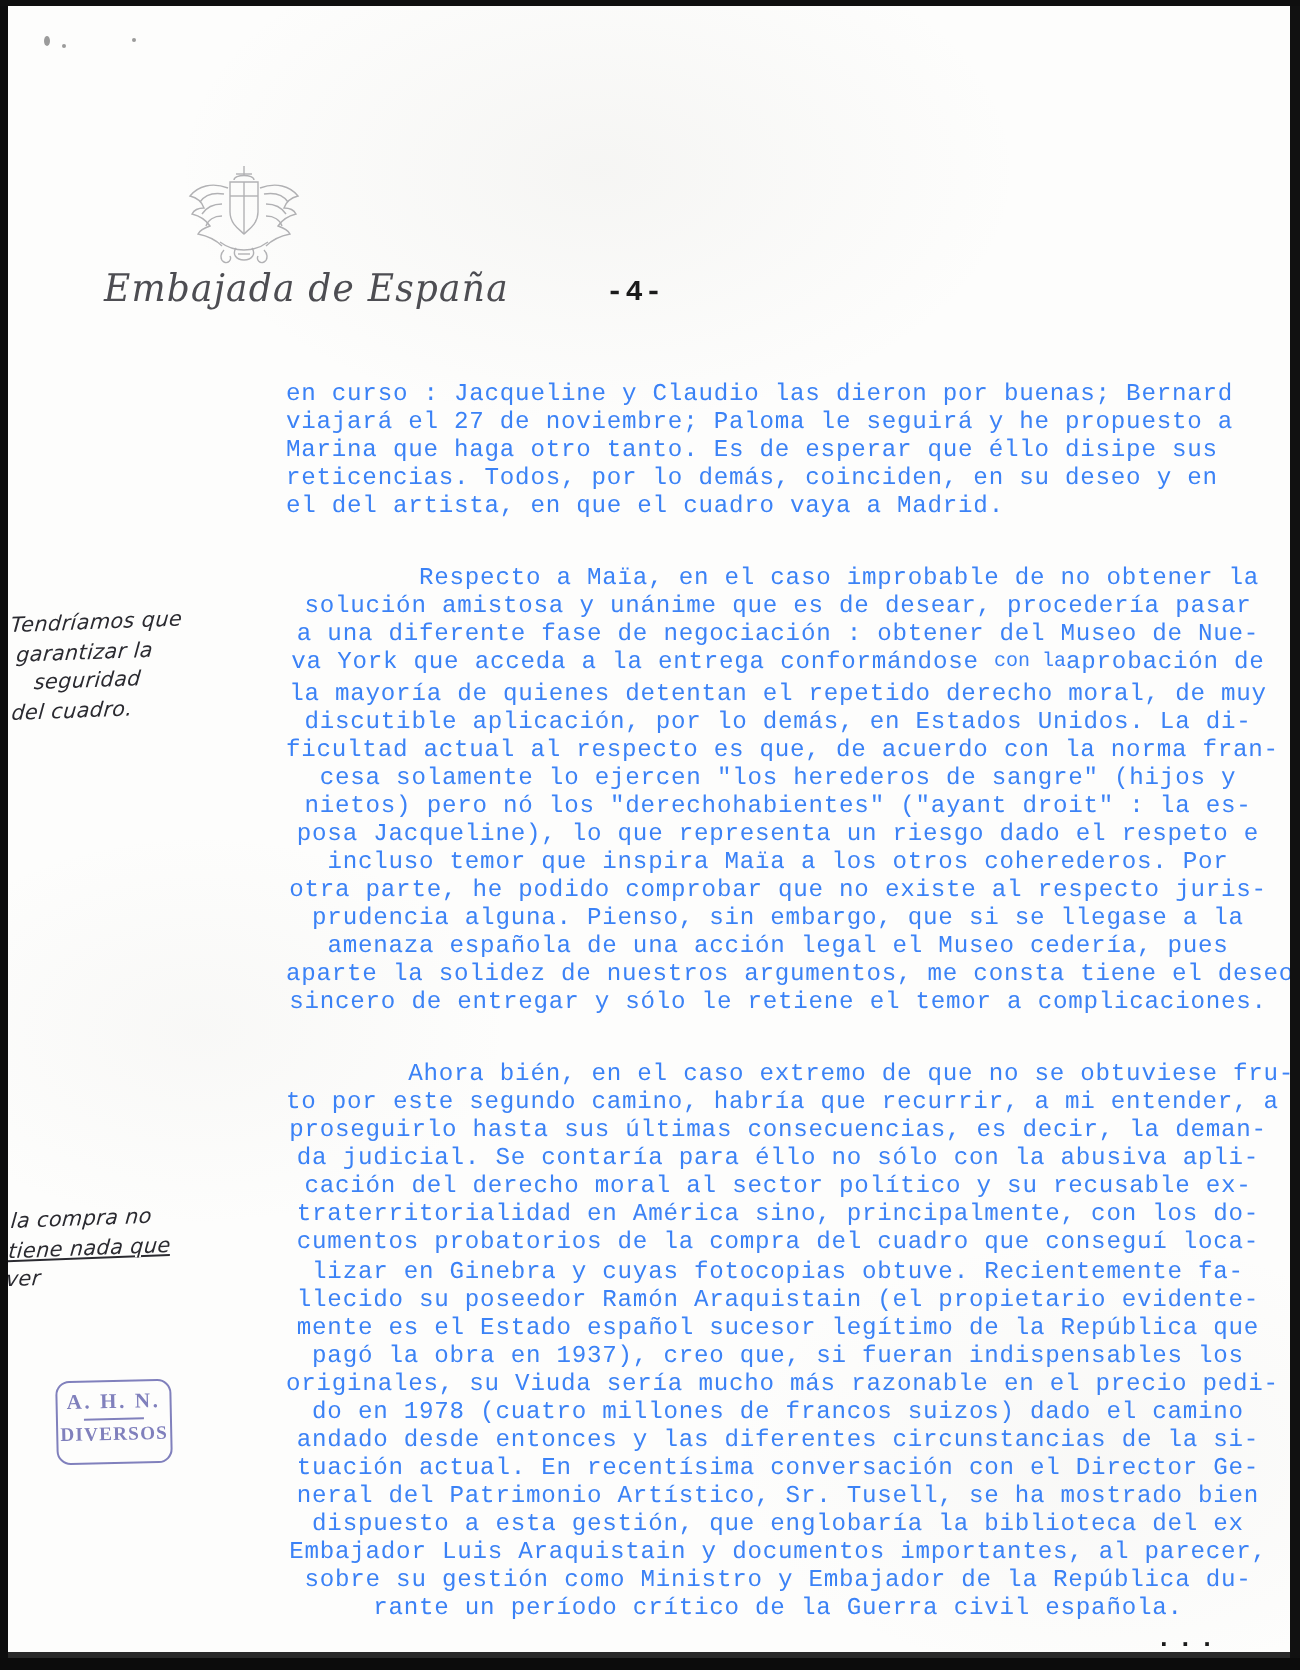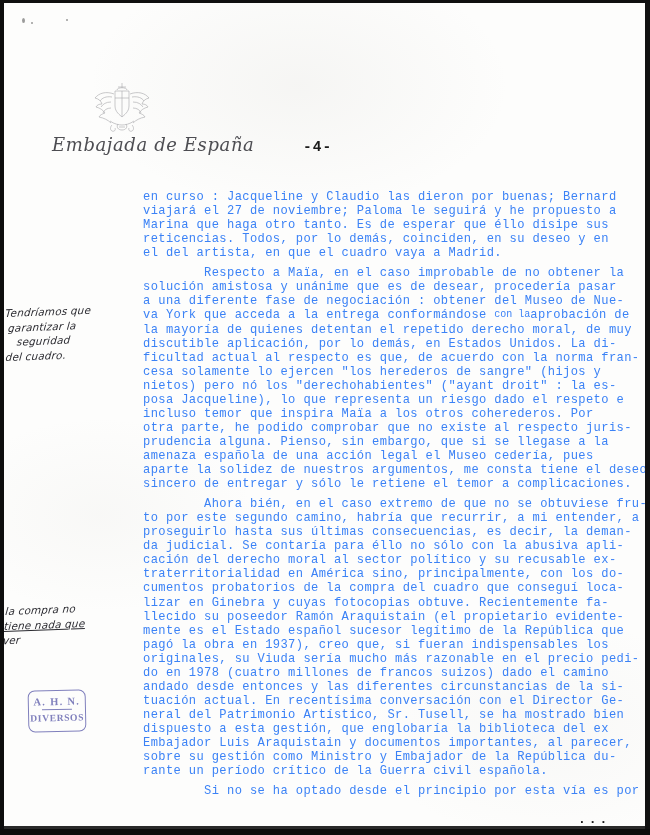--- a/index.html
+++ b/index.html
@@ -107,21 +107,21 @@
     width: 492px;
     z-index: 6;
     font-size: 12.1px;
     line-height: 14.05px;
     letter-spacing: 0.38px;
     color: #3b82f6;
     white-space: pre-wrap;
     font-family: Liberation Mono, monospace;
   }
   .para { margin: 0; white-space: pre; }
-  .para + .para { margin-top: 6px; }
+  .para + .para { margin-top: 22px; text-align: center; }
   .line { display: block; white-space: pre; }
 
   .ins {
     font-size: 10px;
     letter-spacing: 0px;
     vertical-align: 0.8px;
   }
 
   
   .margin-note {

